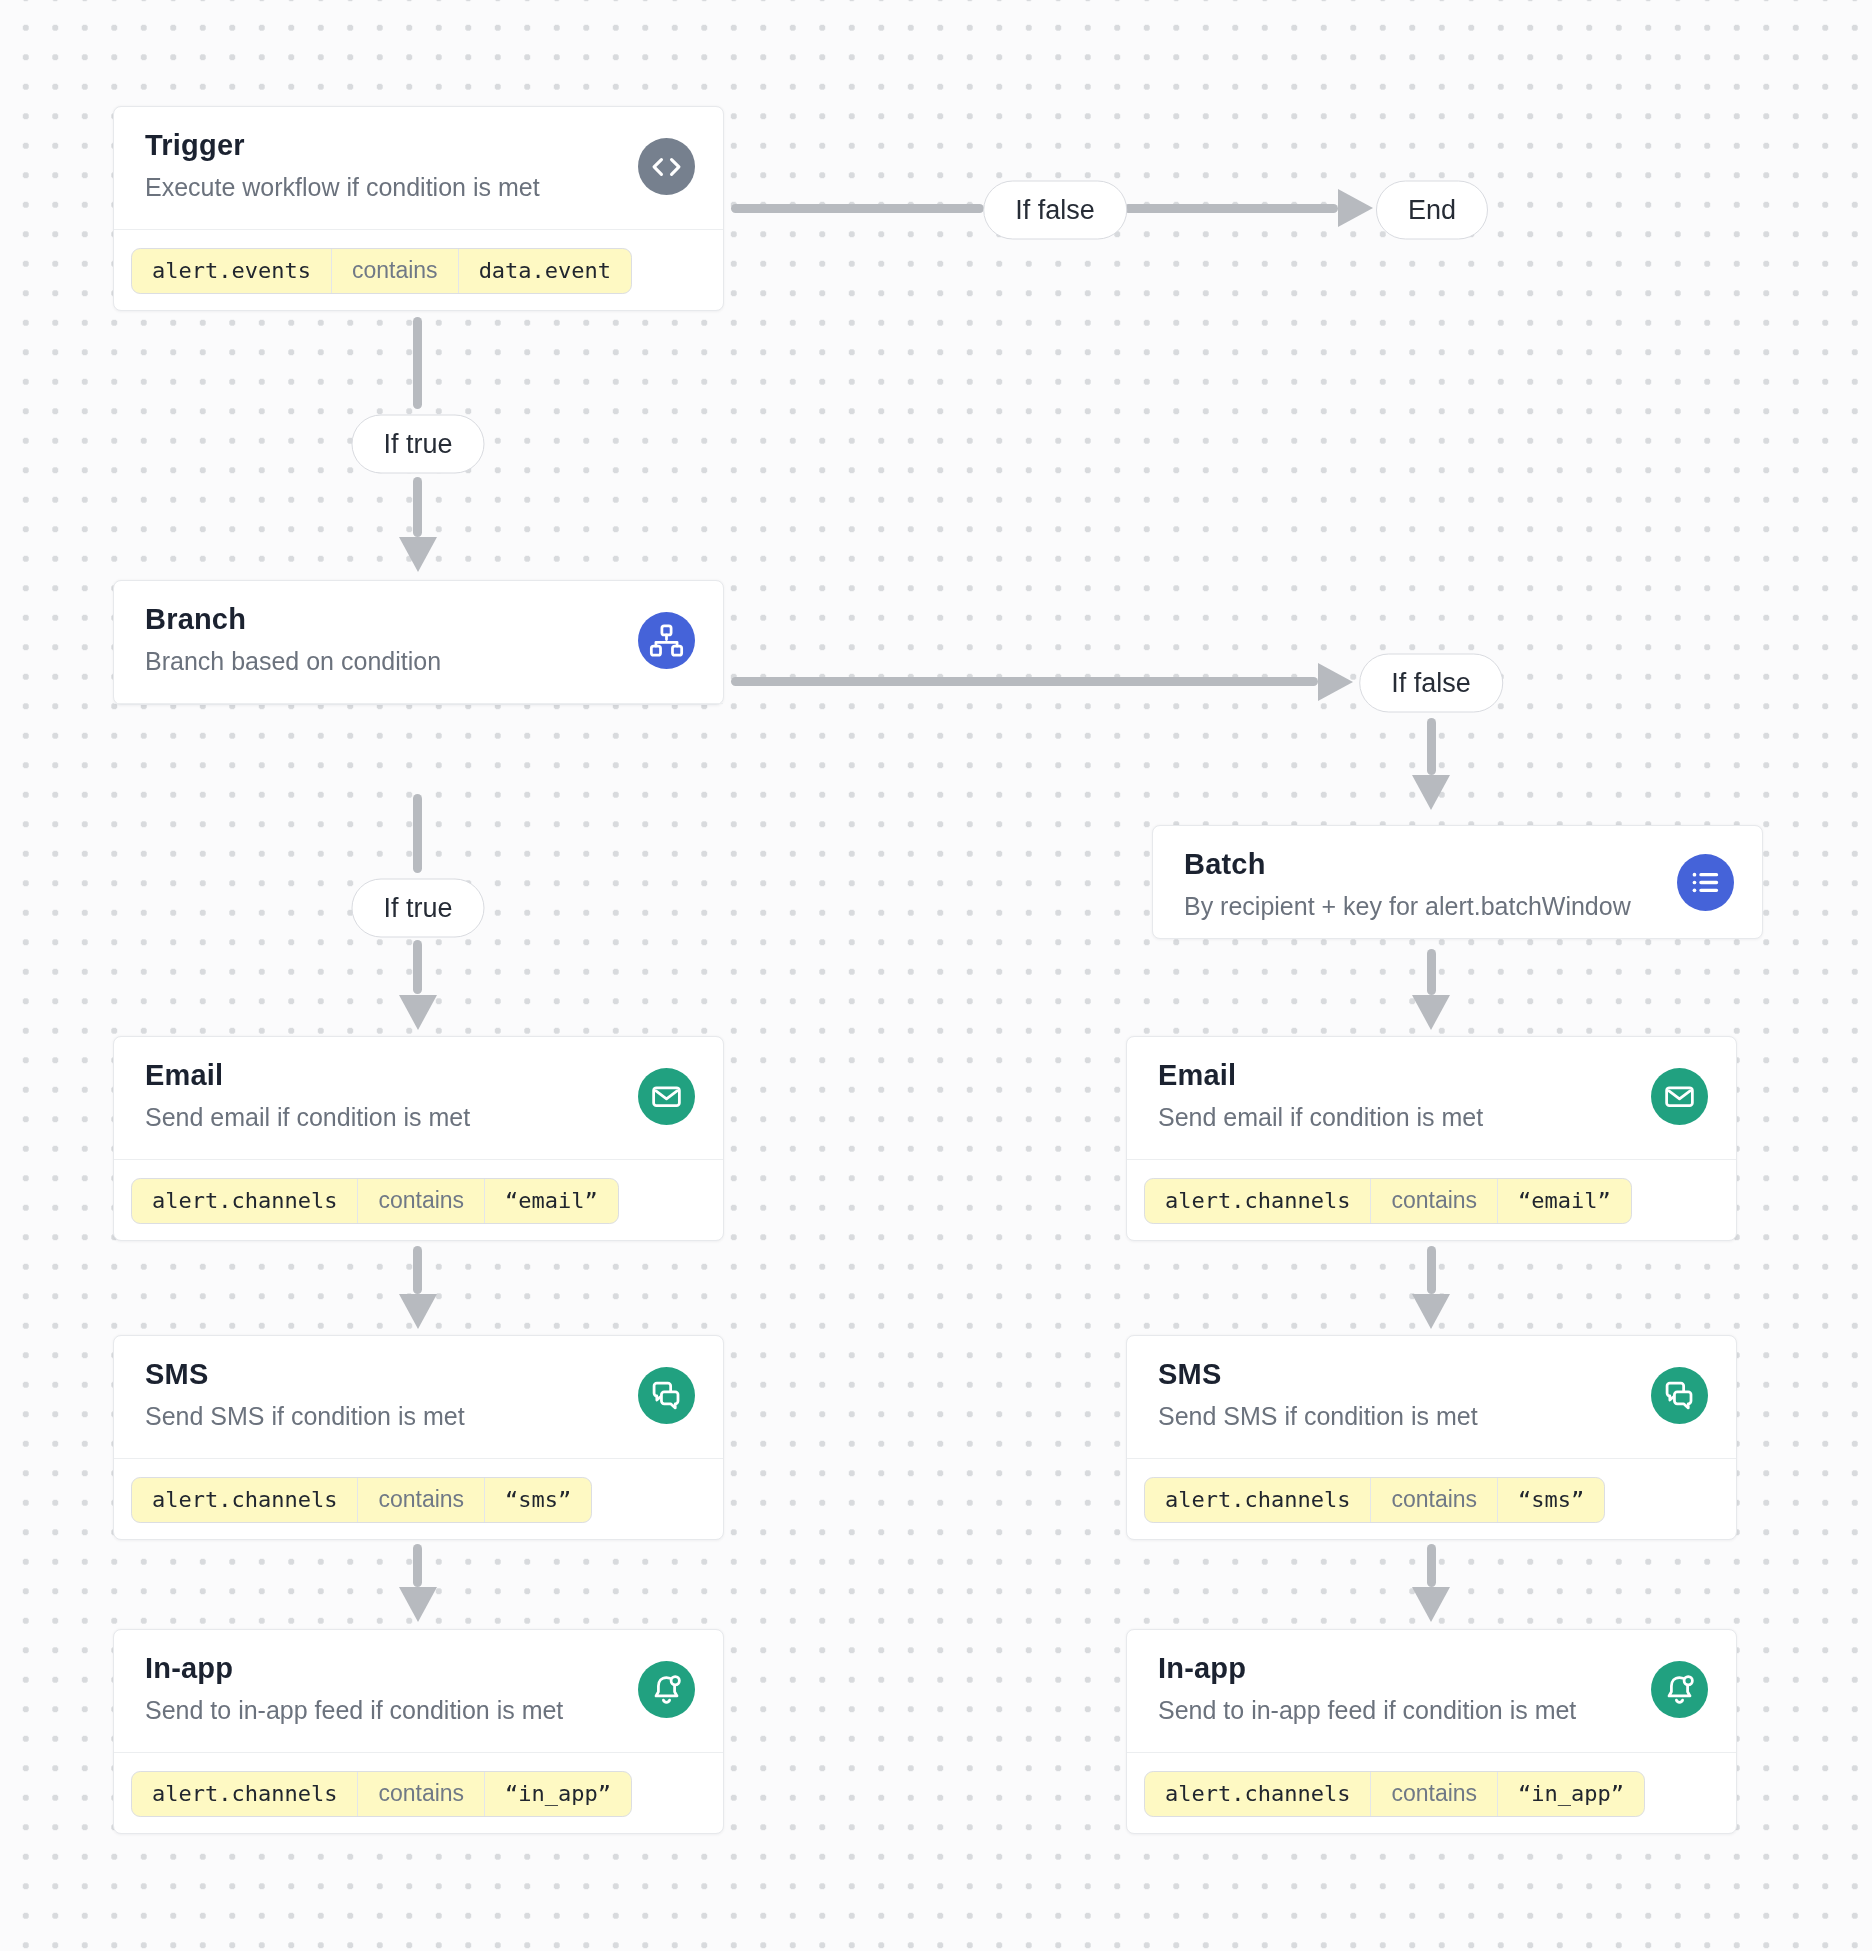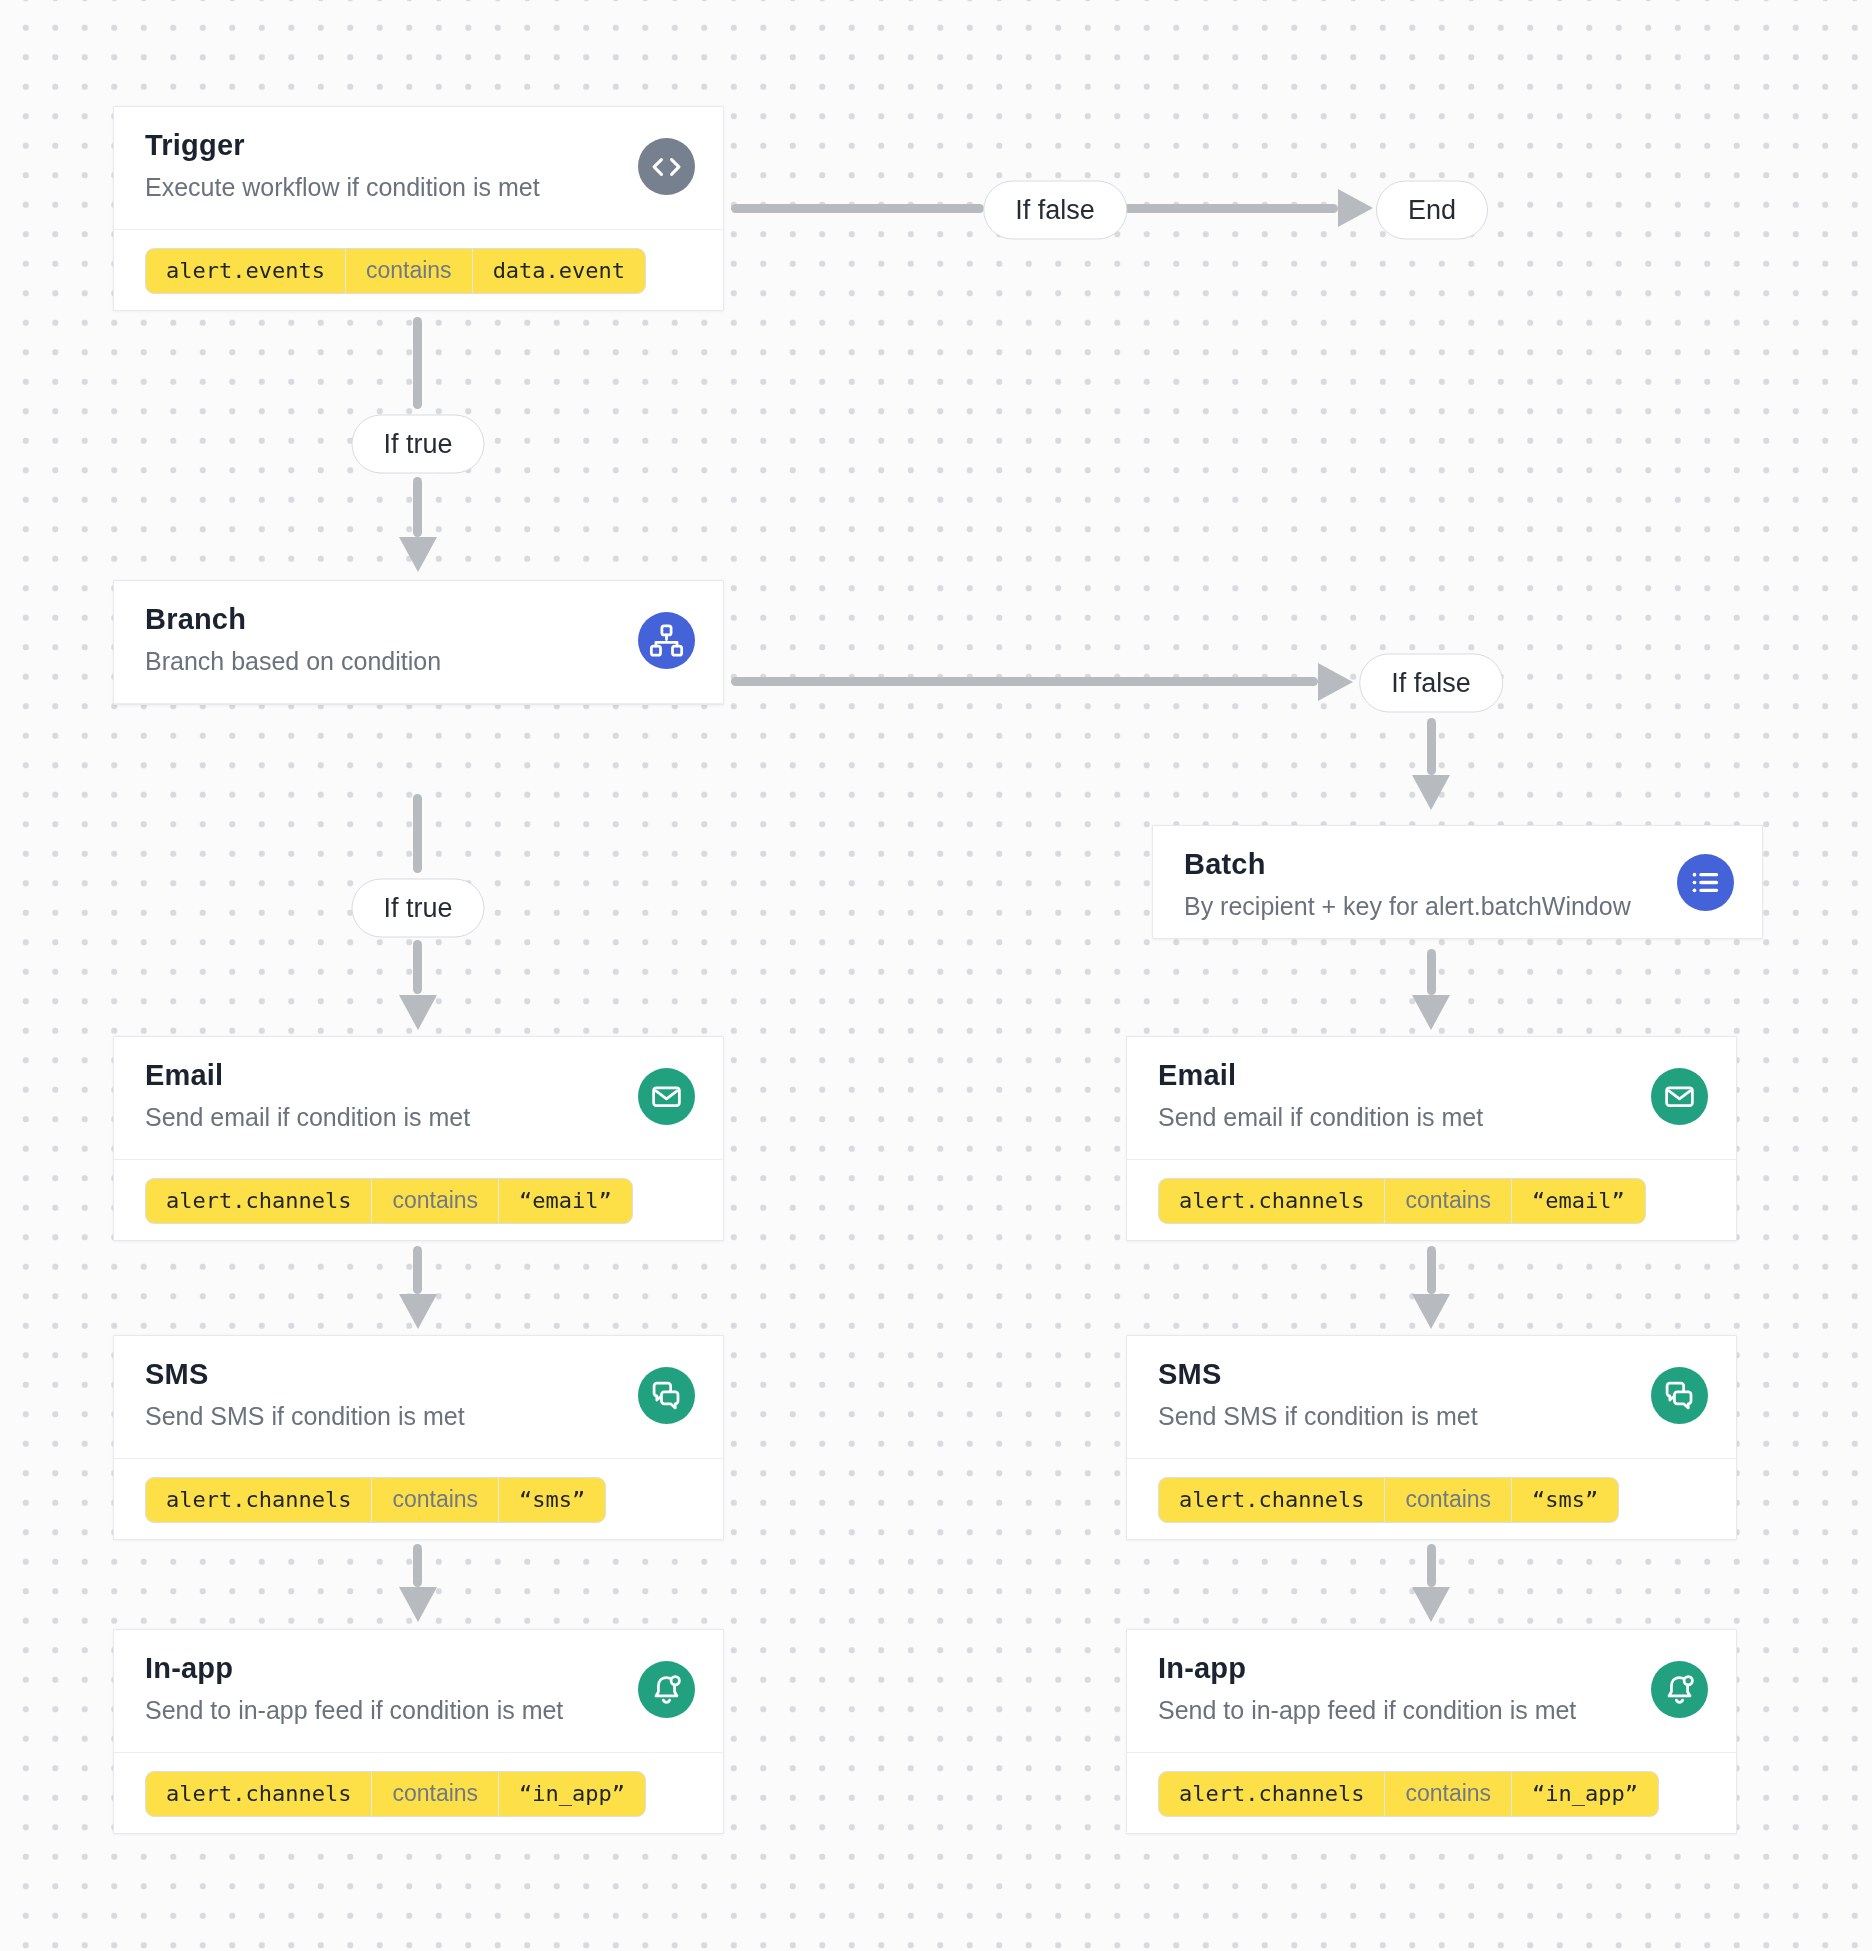--- a/index.html
+++ b/index.html
@@ -8,42 +8,42 @@
     font-family:"Liberation Sans",sans-serif;
     background-color:#FBFBFC;
     background-image:radial-gradient(circle, #D8DADD 3.1px, transparent 3.3px);
     background-size:29.5px 29.5px;
     background-position:11px 13px;
   }
   .canvas{position:absolute;inset:0;}
   
   .card{
     position:absolute;width:611px;background:#fff;
-    border:0.9px solid #E7E9EC;border-radius:1px;
+    border:0.9px solid #E7E9EC;border-radius:8px;
     box-shadow:0 0.9px 2.8px rgba(16,24,40,.05);
     box-sizing:border-box;
   }
   .card-head{position:relative;height:122px;}
   .card-head.noline{height:113px;}
   .card-head.line{border-bottom:0.9px solid #ECEEF0;}
   .card-title{
     position:absolute;left:31px;top:22px;
     font-size:29px;font-weight:700;color:#1B2230;letter-spacing:0.2px;
   }
   .card-sub{
     position:absolute;left:31px;top:66px;
     font-size:25px;font-weight:400;color:#6B727D;
   }
   .icon-circle{position:absolute;right:28px;top:31px;width:57px;height:57px;}
   .card-head.noline .icon-circle{top:28px;}
   .card-cond{position:relative;height:80px;}
   .chip{
-    position:absolute;left:31px;top:17.5px;
+    position:absolute;left:17px;top:17.5px;
     display:inline-flex;align-items:stretch;
-    border:1.4px solid #DCDEE2;border-radius:9.2px;background:#fde047;
+    border:1.4px solid #DCDEE2;border-radius:9.2px;background:#fef9c3;
     overflow:hidden;height:44px;
   }
   .seg{
     display:flex;align-items:center;padding:0 20px;white-space:nowrap;
   }
   .seg + .seg{border-left:1.4px solid #E4E6E9;}
   .seg.mono{font-family:"DejaVu Sans Mono",monospace;font-size:22px;color:#21262E;}
   .seg.op{font-size:23px;color:#70798
 
 6;color:#707986;}

